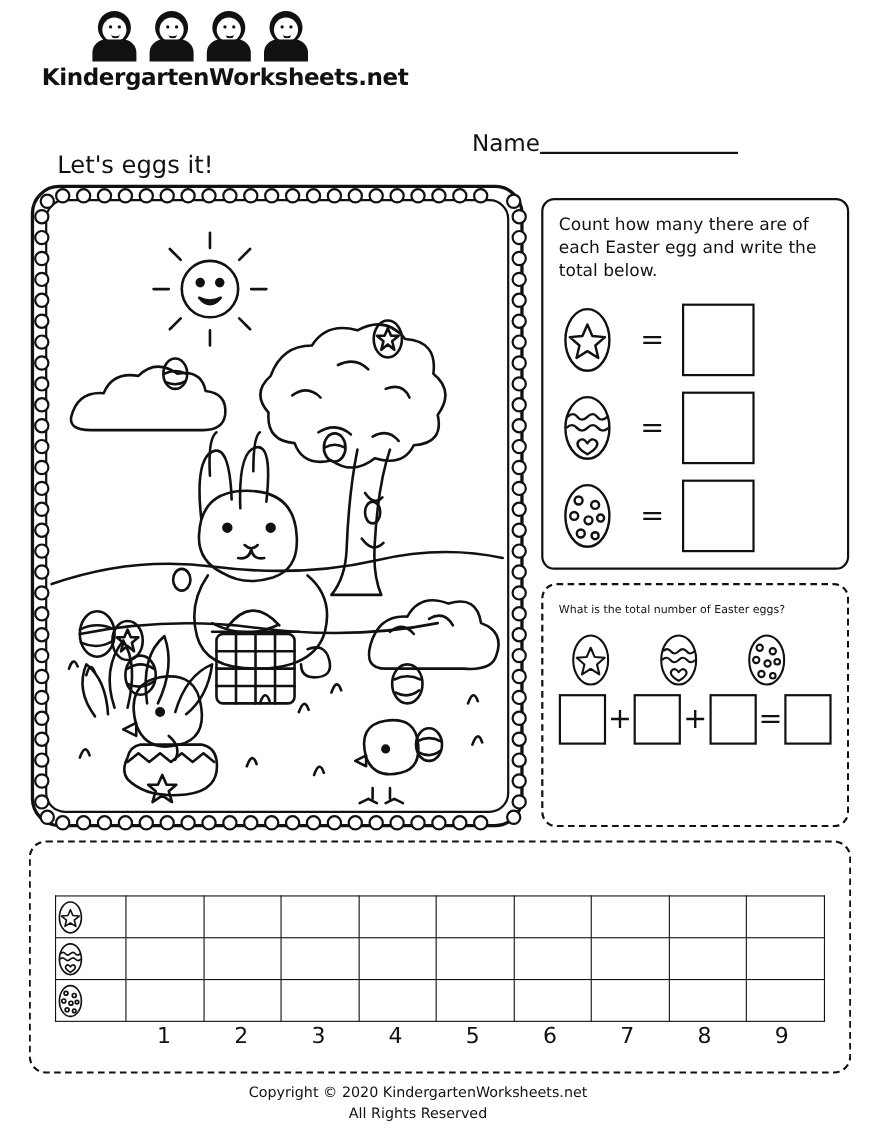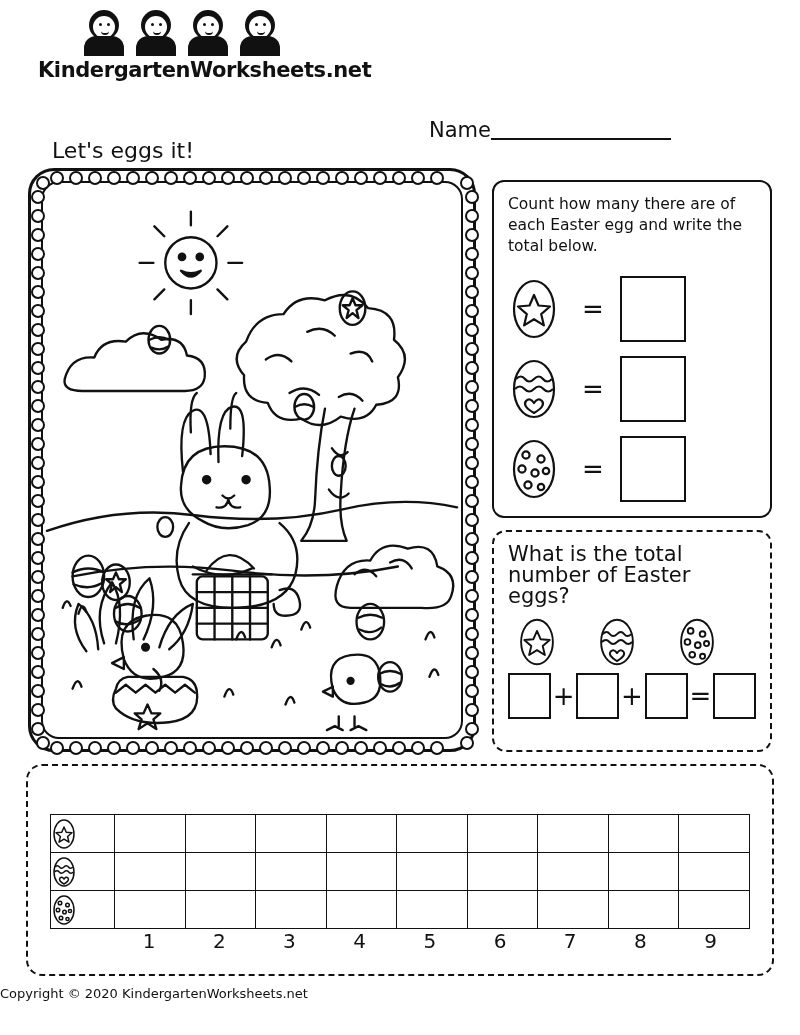--- a/index.html
+++ b/index.html
@@ -190,21 +190,21 @@
   .total-box {
     position: absolute;
     left: 492px; top: 530px;
     width: 280px; height: 222px;
     border: 2px dashed #111;
     border-radius: 14px;
     box-sizing: border-box;
     padding: 12px 14px;
   }
   .total-instructions {
-    font-size: 21px;
+    font-size: 10px;
     line-height: 21px;
   }
   .total-eggs {
     display: flex;
     margin-top: 8px;
     padding-left: 8px;
     gap: 38px;
   }
   .total-sum {
     display: flex;
@@ -264,20 +264,21 @@
     width: 70.2px;
     text-align: center;
     font-size: 20px;
   }
 
   
   .footer {
     position: absolute;
     left: 0; top: 984px;
     width: 760px;
+    text-align: center;
     font-size: 13px;
     line-height: 19px;
     color: #111;
   }
   svg { display: block; }
 </style>
 </head>
 <body>
 
 <div class="header">
@@ -701,13 +702,14 @@
     <span class="num">5</span>
     <span class="num">6</span>
     <span class="num">7</span>
     <span class="num">8</span>
     <span class="num">9</span>
   </div>
 </div>
 
 <div class="footer">
   <div>Copyright © 2020 KindergartenWorksheets.net</div>
+  <div>All Rights Reserved</div>
 </div>
 
 </body></html>

